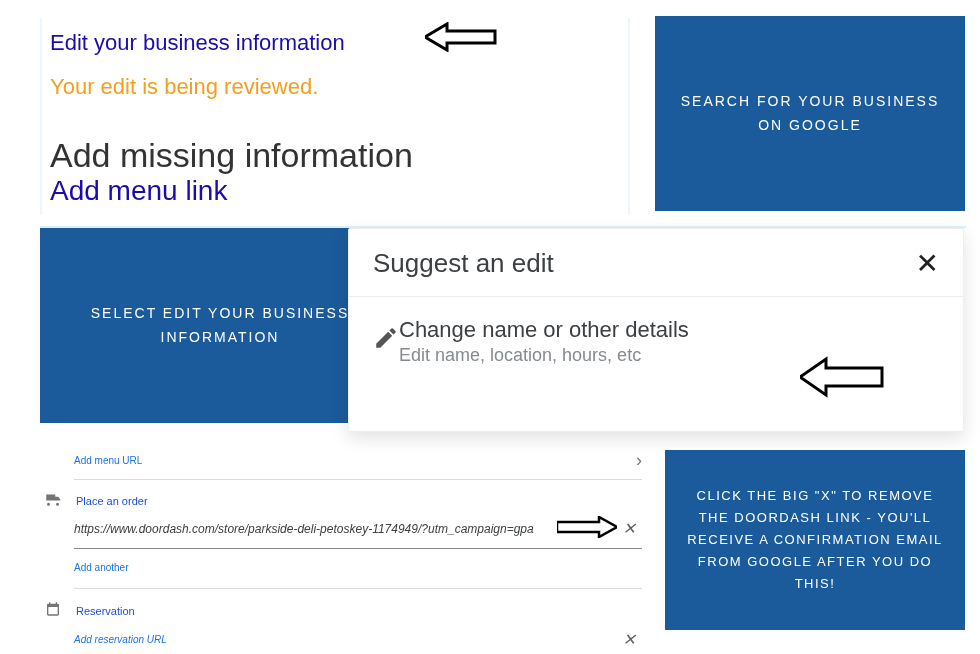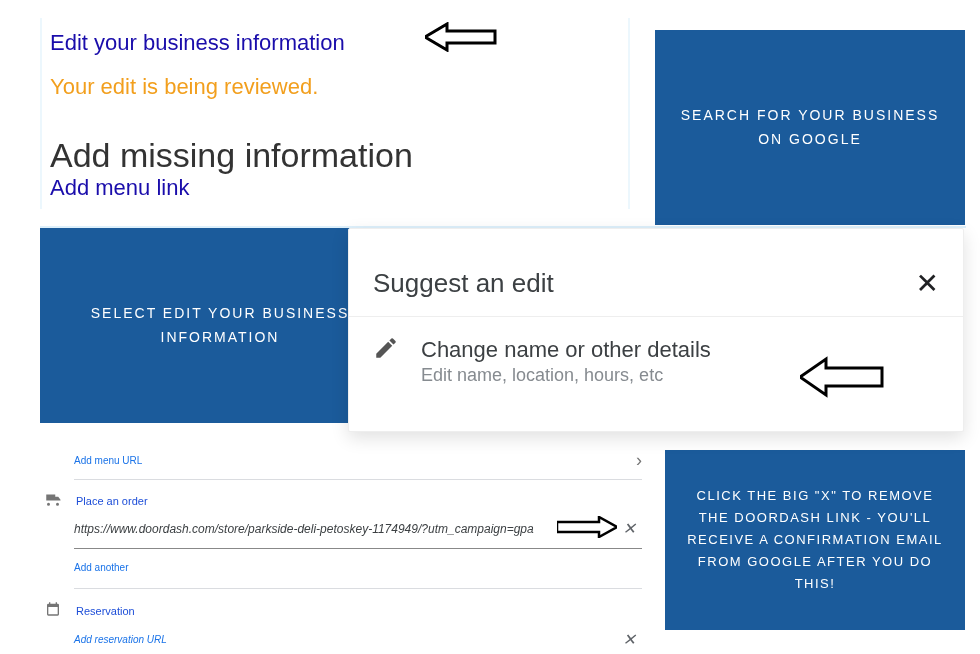--- a/index.html
+++ b/index.html
@@ -18,41 +18,41 @@
     letter-spacing: 2px;
     font-size: 14px;
     line-height: 1.7;
     display: flex;
     align-items: center;
     justify-content: center;
     padding: 20px;
     position: absolute;
   }
   .annotation-box.small { font-size: 13px; letter-spacing: 1.5px; padding: 18px 20px; }
-  #anno-search { top: 30px; right: 15px; width: 310px; height: 195px; }
+  #anno-search { top: 16px; right: 15px; width: 310px; height: 195px; }
   #anno-select { top: 228px; left: 40px; width: 360px; height: 195px; }
   #anno-click  { top: 450px; right: 15px; width: 300px; height: 180px; }
 
   #panel-top {
     position: absolute;
     top: 18px; left: 40px;
     width: 590px;
     border-left: 2px solid #ecf7fd;
     border-right: 2px solid #ecf7fd;
     padding: 12px 0 8px 8px;
   }
   .edit-link { color: #1a0dab; font-size: 22px; font-weight: 400; }
   .review-line { color: #f29f1d; font-size: 22px; margin-top: 18px; }
   .add-missing {
     color: #333;
     font-size: 34px;
     font-weight: 400;
     margin-top: 36px;
   }
-  .add-menu-link { color: #1a0dab; font-size: 22px; }
+  .add-menu-link { color: #1a0dab; font-size: 28px; }
 
   .arrow-left {
     position: absolute;
     display: inline-block;
   }
   .arrow-left svg, .arrow-right svg { display: block; }
 
   #arrow1 { top: 22px; left: 425px; }
 
   #panel-suggest {
@@ -64,29 +64,27 @@
     border: 1px solid #eee;
     box-shadow: 0 6px 18px rgba(0,0,0,0.12);
     border-radius: 2px;
   }
   .suggest-header {
     display: flex;
     align-items: center;
     justify-content: space-between;
     padding: 18px 24px 16px 24px;
     border-bottom: 1px solid #eee;
-    margin-top: 20px;
   }
   .suggest-title { font-size: 26px; color: #3c4043; }
   .close-x { font-size: 28px; color: #202124; font-weight: 300; cursor: pointer; }
   .suggest-option {
     display: flex;
-    align-items: flex-start;
+    align-items: center;
     padding: 18px 24px;
-    gap: 22px;
     cursor: pointer;
   }
   .pencil { color: #555; }
   .opt-title { font-size: 22px; color: #3c4043; line-height: 1.35; }
   .opt-sub   { font-size: 18px; color: #868b90; }
   #arrow2 { top: 356px; left: 800px; }
 
   #panel-urls {
     position: absolute;
     top: 444px; left: 42px;

